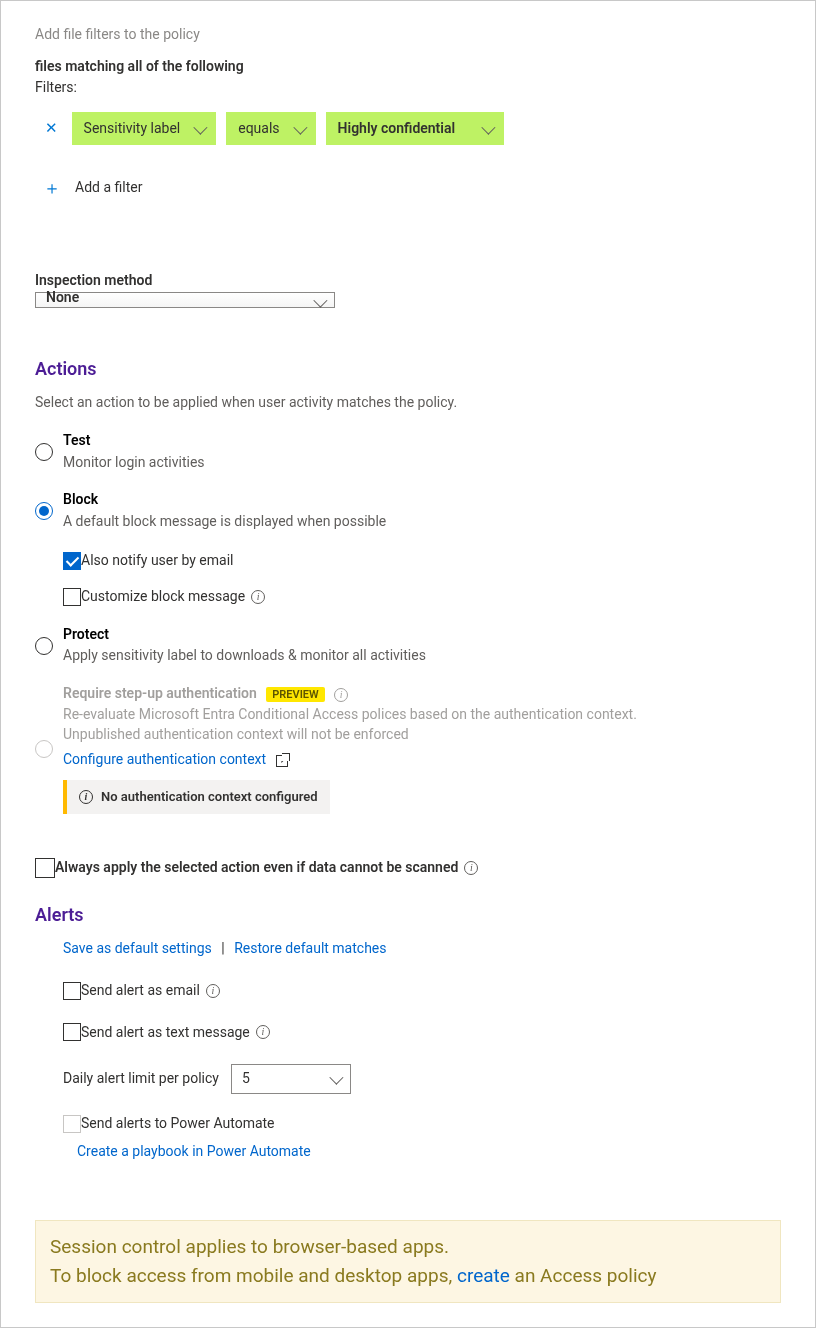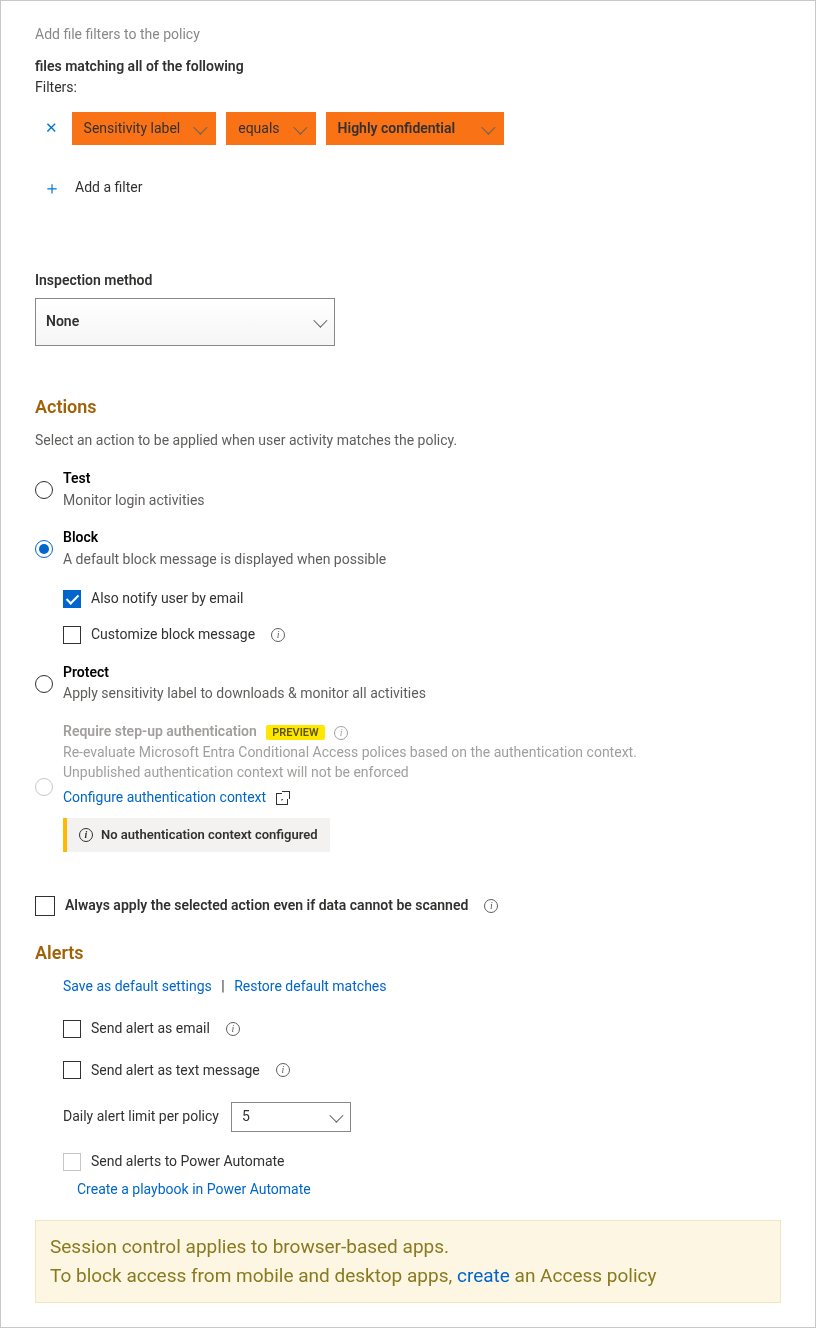--- a/index.html
+++ b/index.html
@@ -17,36 +17,36 @@
     padding: 24px 34px 24px 34px;
     position: relative;
   }
   .muted { color: #8a8886; font-size: 14px; }
   .bold { font-weight: 600; }
   .section-title {
     font-weight: 600;
     font-size: 18px;
     margin-top: 48px;
     margin-bottom: 12px;
-    color: #a16207;
+    color: #4c1d95;
   }
   .sub-label {
     font-weight: 600;
     font-size: 14px;
     margin-top: 8px;
   }
   .filters-row {
     display: flex;
     align-items: center;
     gap: 10px;
     margin-top: 14px;
     margin-left: 6px;
   }
   .pill {
-    background: #f97316;
+    background: #bef264;
     padding: 7px 12px;
     display: flex;
     align-items: center;
     gap: 10px;
     font-size: 14px;
   }
   .pill.bold { font-weight: 600; gap: 23px; }
   .close-x { color: #0078d4; font-size: 15px; cursor: pointer; padding:0 4px;}
   .chev {
     width: 10px; height: 10px;
@@ -59,27 +59,27 @@
   .add-filter {
     display: flex; align-items: center; gap: 14px;
     margin-top: 30px; margin-left: 8px;
     color: #323130; font-size: 14px;
     cursor:pointer;
   }
   .plus {
     color: #0078d4; font-size: 18px; font-weight: 300;
   }
   .select-box {
-    margin-top: 8px;
+    margin-top: 2px;
     border: 1px solid #8a8886;
     background: linear-gradient(#fff,#f5f5f5);
-    height: 48px;
+    height: 16px;
     width: 300px;
     padding: 0 10px;
-    display: flex; align-items: center; justify-content: space-between;
+    display: flex; align-items: flex-end; justify-content: space-between;
     font-weight:600;
     cursor:pointer;
   }
   .radio-row {
     display:flex; align-items:center; gap:10px;
     margin-top: 18px;
   }
   .radio {
     width:18px; height:18px; border-radius:50%;
     border:1.5px solid #323130; flex-shrink:0;
@@ -90,21 +90,21 @@
   .radio.selected::after {
     content:""; position:absolute; inset:3px;
     background:#0066cc; border-radius:50%;
   }
   .radio.disabled { border-color:#c8c6c4; cursor:default;}
   .radio-body .title { font-weight:600; color:#000; }
   .radio-body .sub { color:#605e5c; margin-top:2px; }
   .radio-body.disabled .title { color:#a19f9d; }
   .radio-body.disabled .sub { color:#a19f9d; }
   .checkbox-row {
-    display:flex; align-items:center; gap:10px;
+    display:flex; align-items:center; gap:0;
     margin-top:16px;
   }
   .checkbox {
     width:18px; height:18px; border:1.5px solid #323130;
     flex-shrink:0; cursor:pointer; position:relative;
   }
   .checkbox.checked {
     background:#0066cc; border-color:#0066cc;
   }
   .checkbox.checked::after {

